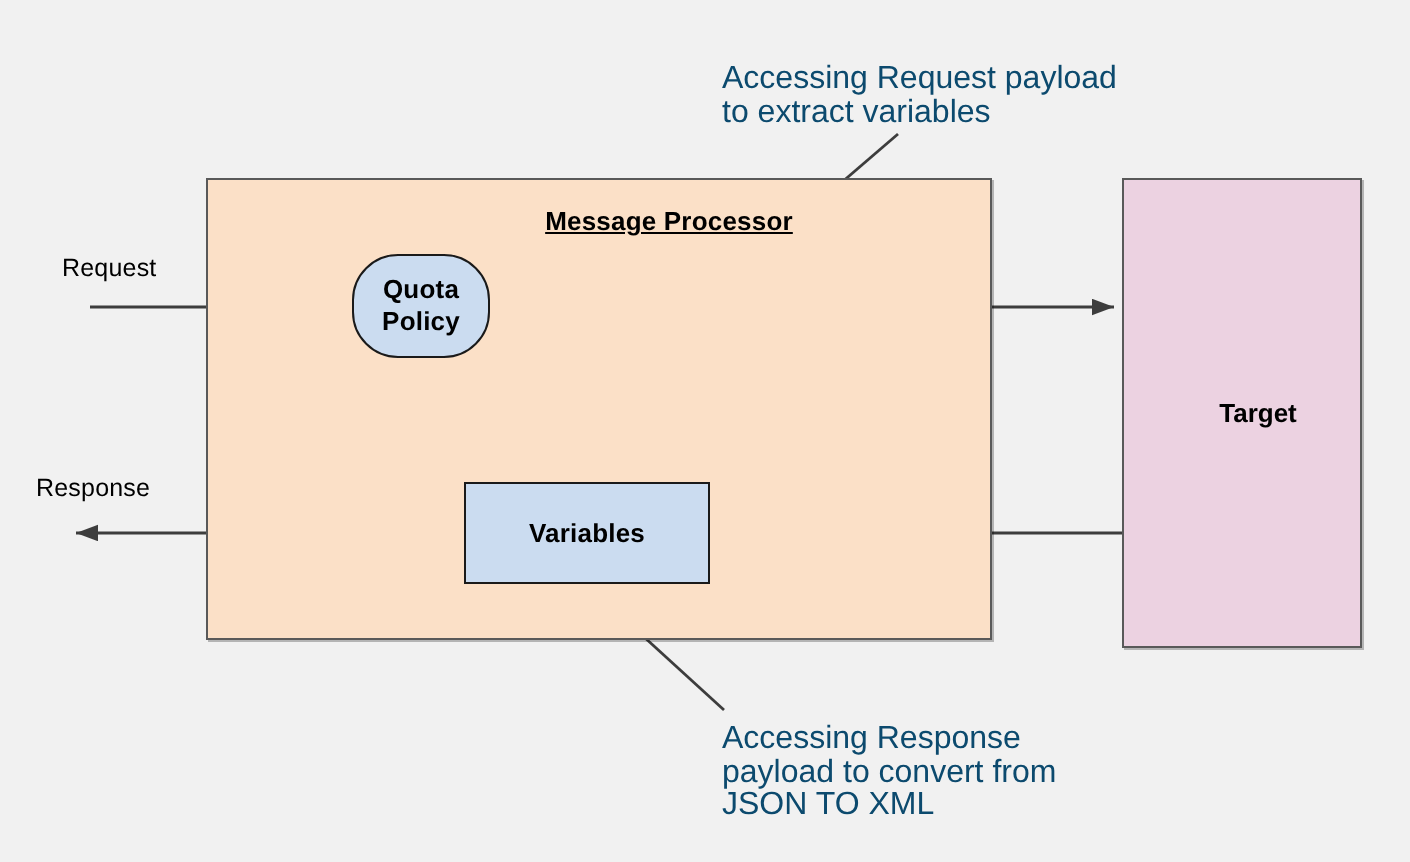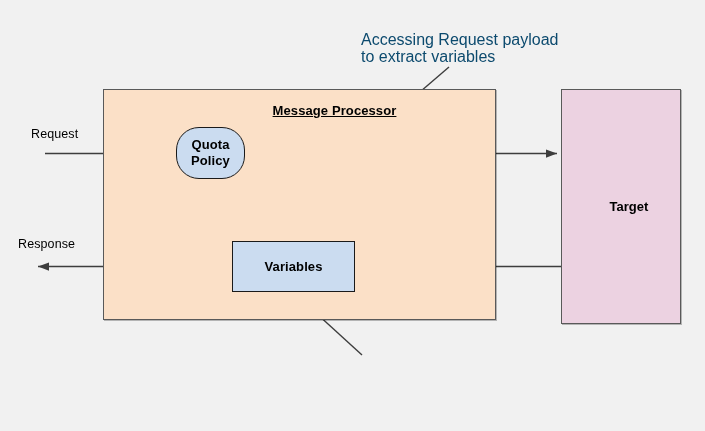--- a/index.html
+++ b/index.html
@@ -127,14 +127,17 @@
     <span style="white-space:pre-line;">Variables</span>
   </div>
 
   <div class="flow-label" style="left:31px; top:127px;">Request</div>
 
   <div class="flow-label" style="left:18px; top:237px;">Response</div>
 
   <div class="annotation" style="left:361px; top:32px; width:200px;">Accessing Request payload
 to extract variables</div>
 
+  <div class="annotation" style="left:361px; top:362px; width:200px;">Accessing Response
+payload to convert from
+JSON TO XML</div>
 
 </div>
 
 </body></html>

